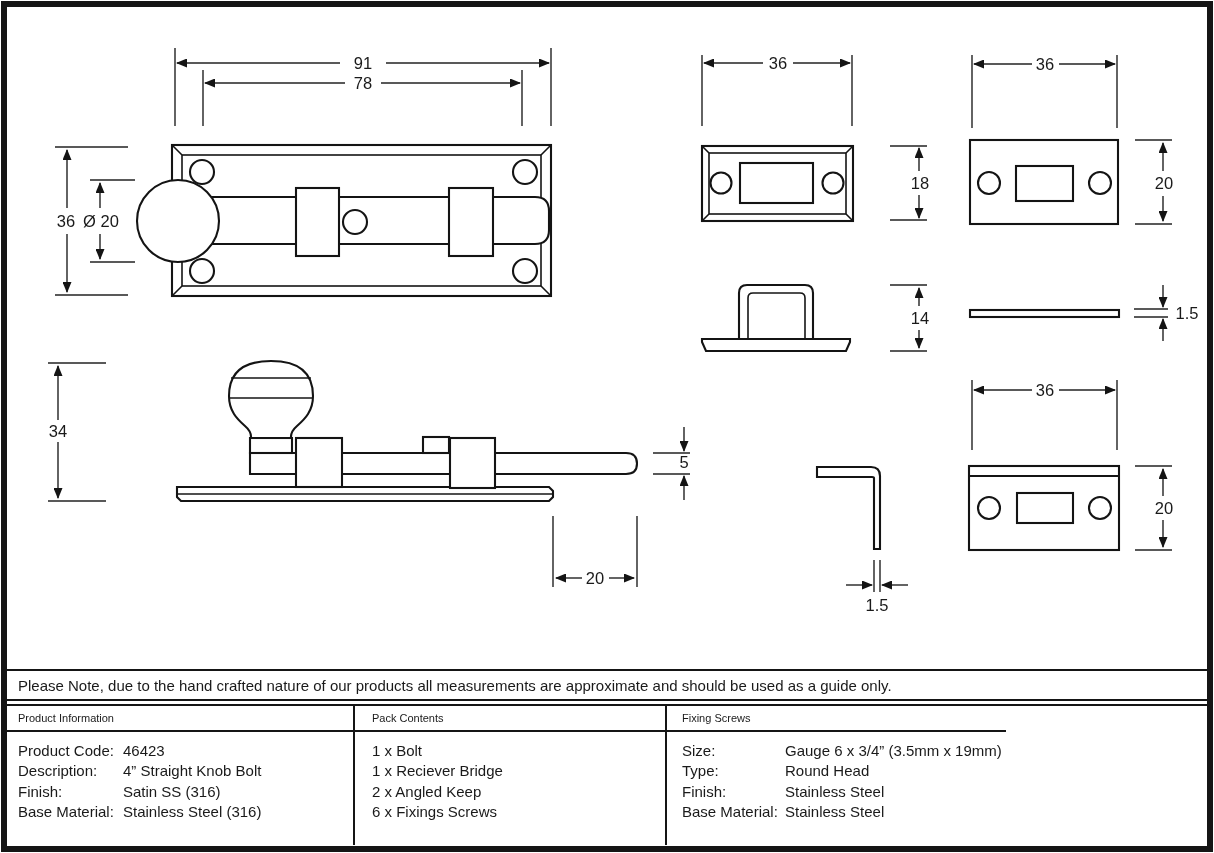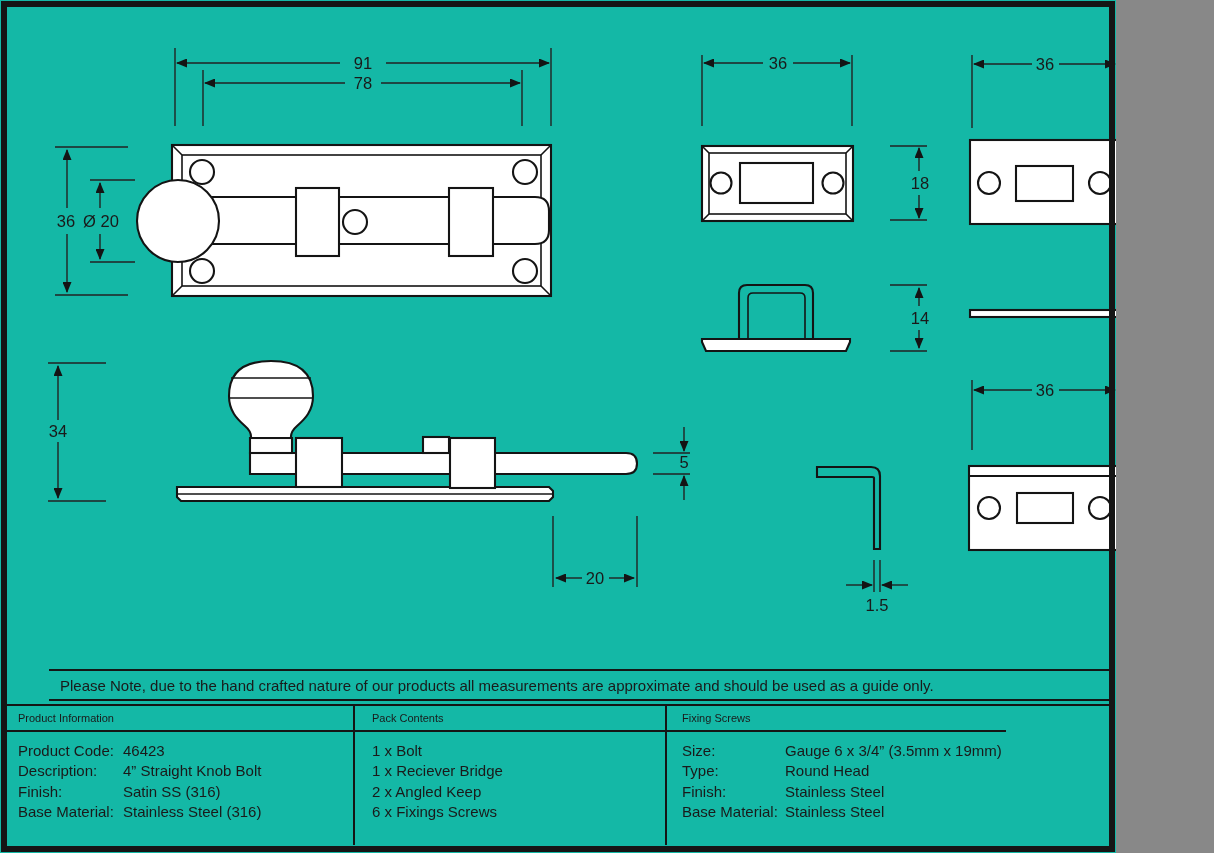--- a/index.html
+++ b/index.html
@@ -1,28 +1,28 @@
 <!DOCTYPE html>
 <html><head>
 <meta charset="utf-8">
 <style>
   html,body{margin:0;padding:0;background:#888;}
-  .page{position:relative;width:1116px;height:853px;background:#14b8a6;overflow:hidden;
+  .page{position:relative;width:1214px;height:853px;background:#ffffff;overflow:hidden;
         font-family:"Liberation Sans",sans-serif;color:#1a1a1a;}
   .outer-border{position:absolute;left:1px;top:1px;right:1px;bottom:1px;
         border:6px solid #151515;pointer-events:none;z-index:30;}
   .drawing-area{position:absolute;left:0;top:0;width:1214px;height:669px;}
   svg .shape{fill:#fff;stroke:#141414;stroke-width:2.1;}
   svg .shape-thin{fill:none;stroke:#141414;stroke-width:1.6;}
   svg .nofill{fill:none;stroke:#141414;stroke-width:2.1;}
   svg .dimline{stroke:#222;stroke-width:1.4;fill:none;}
   svg text.dim{font-family:"Liberation Sans",sans-serif;font-size:16.5px;fill:#1a1a1a;text-anchor:middle;}
   .note-bar{position:absolute;left:7px;right:7px;top:669px;height:28px;
         border-top:2px solid #151515;border-bottom:2px solid #151515;
-        display:flex;align-items:center;padding-left:11px;font-size:15px;margin-left:42px;}
+        display:flex;align-items:center;padding-left:11px;font-size:15px;}
   .info-table{position:absolute;left:7px;right:7px;top:704px;bottom:8px;
         border-top:2px solid #151515;display:flex;}
   .col{position:relative;box-sizing:border-box;}
   .col1{width:346px;}
   .col2{width:312px;border-left:2px solid #151515;}
   .col3{width:341px;border-left:2px solid #151515;}
   .col4{flex:1;border-left:2px solid #151515;}
   .col-header{height:24px;border-bottom:2px solid #151515;display:flex;align-items:center;
         font-size:11px;}
   .col1 .col-header{padding-left:11px;}

